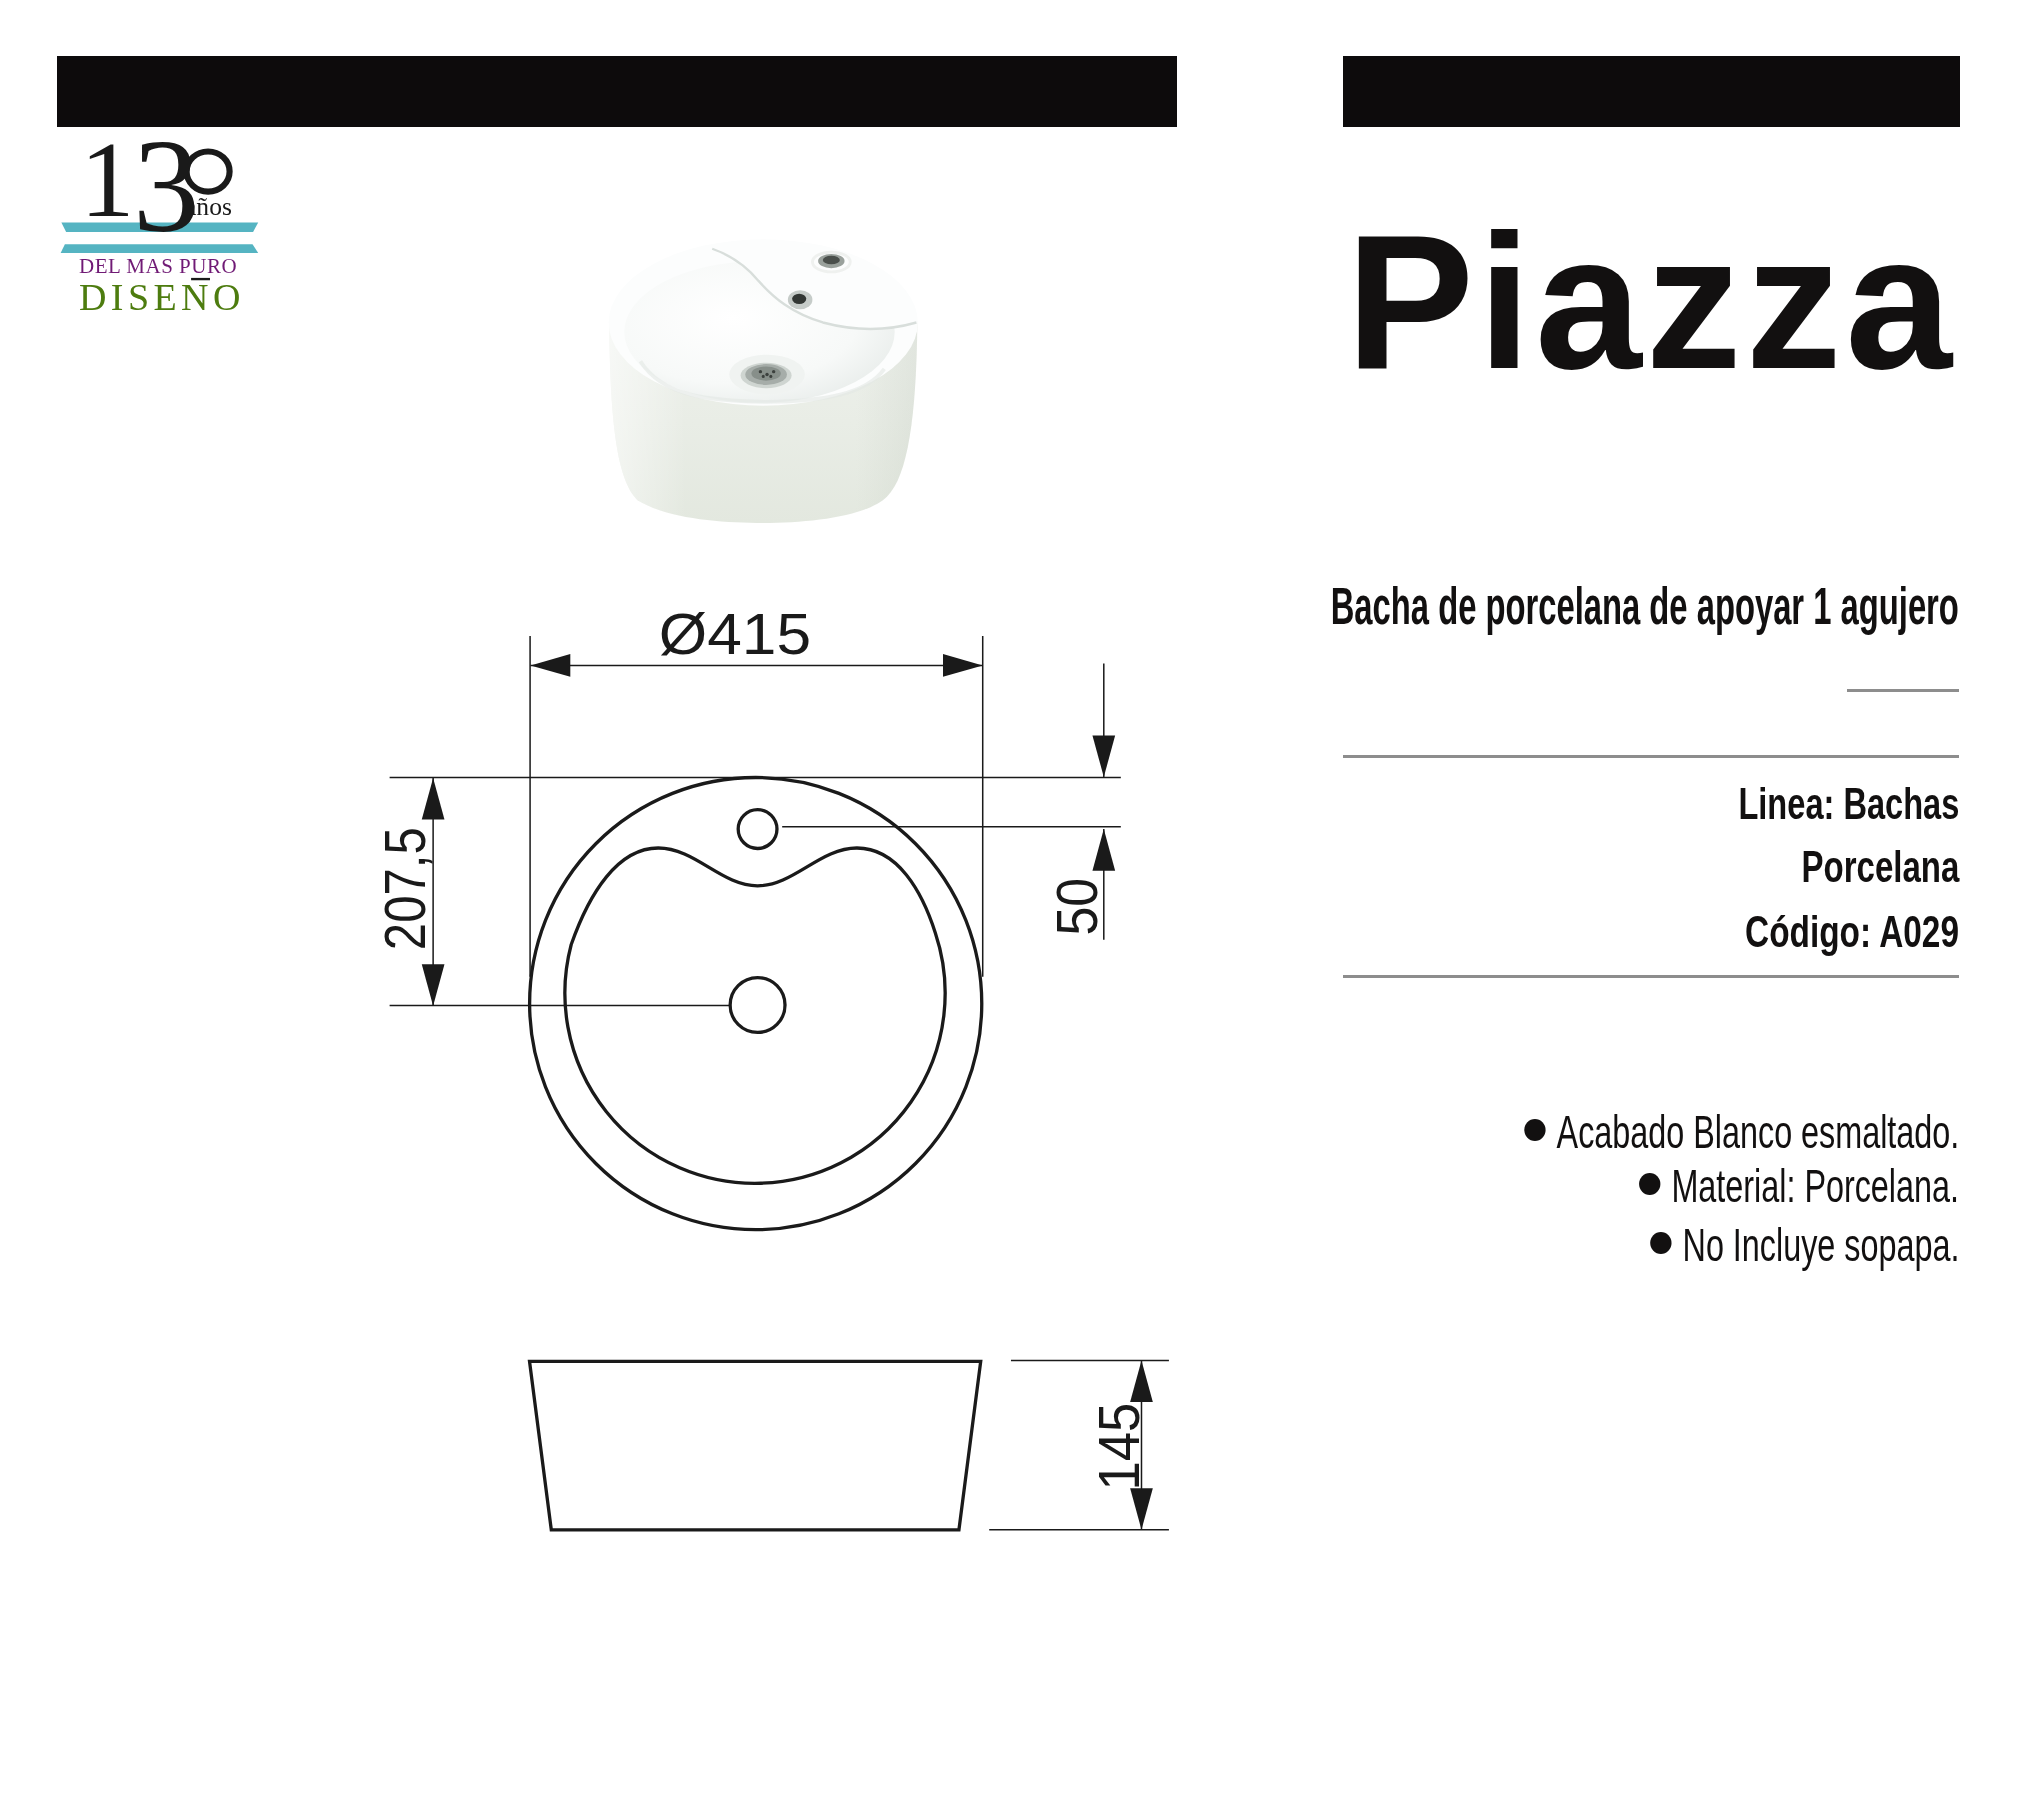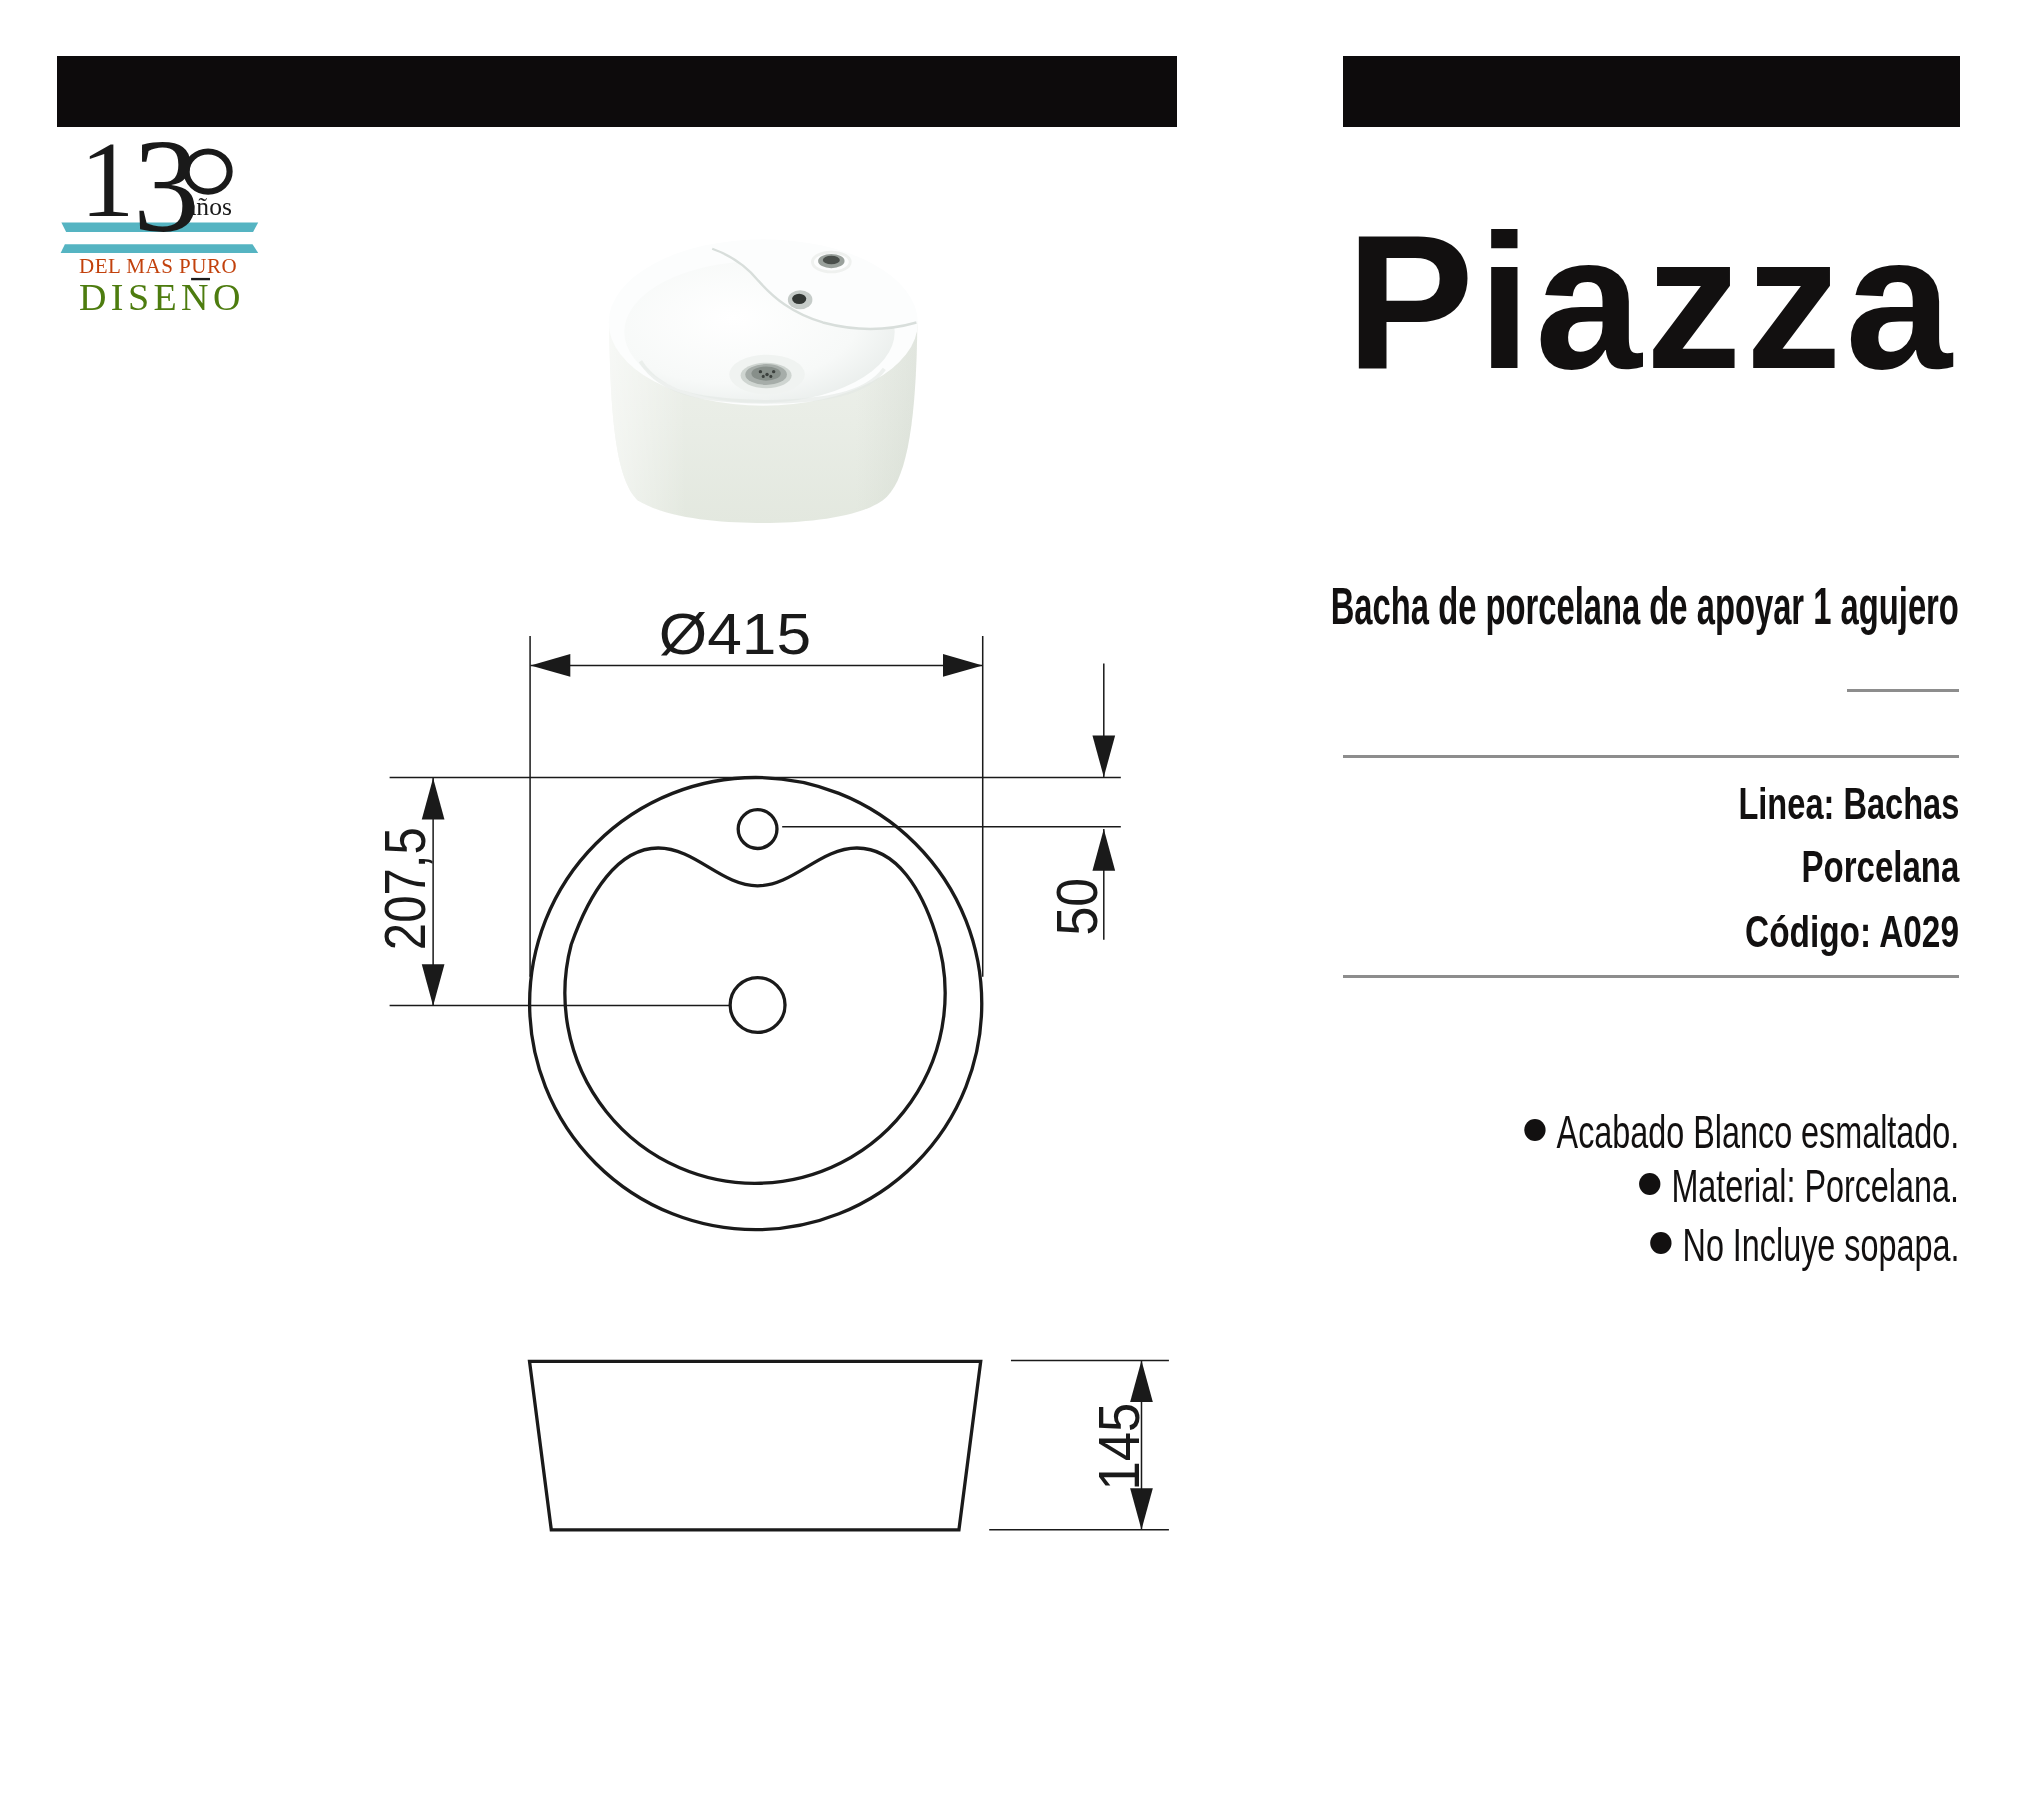--- a/index.html
+++ b/index.html
@@ -24,21 +24,21 @@
 <div id="logo" class="abs" style="left:0;top:0;width:454px;height:397px;">
   <span id="d1" class="abs serif" style="z-index:3;left:80px;top:125px;font-size:109px;line-height:1;color:#1a1a1a;">1</span>
   <span id="d3" class="abs serif" style="z-index:3;left:133px;top:120px;font-size:133px;line-height:1;color:#1a1a1a;">3</span>
   <svg class="abs" style="left:0;top:0;z-index:2;" width="454" height="397" viewBox="0 0 480 420">
     <ellipse cx="220" cy="181.5" rx="22.75" ry="21.25" fill="none" stroke="#1a1a1a" stroke-width="6.5"></ellipse>
     <polygon points="64.8,235.5 273,235.5 267.6,245.4 69.8,245.4" fill="#55b4c2"></polygon>
     <polygon points="68.5,258.4 267,258.4 273,267.6 64,267.6" fill="#55b4c2"></polygon>
     <rect x="202" y="294" width="20" height="2.5" fill="#1a1a1a"></rect>
   </svg>
   <span id="anos" class="abs serif" style="left:185px;top:194px;font-size:25.6px;line-height:1;color:#1a1a1a;">años</span>
-  <span id="delmas" class="abs serif" style="left:79px;top:256px;font-size:21px;letter-spacing:0.5px;line-height:1;color:#c2410c;">DEL MAS PURO</span>
+  <span id="delmas" class="abs serif" style="left:79px;top:256px;font-size:21px;letter-spacing:0.5px;line-height:1;color:#701a75;">DEL MAS PURO</span>
   <span id="diseno" class="abs serif" style="left:79px;top:278px;font-size:38px;letter-spacing:4.4px;line-height:1;color:#4d7c0f;">DISENO</span>
 </div>
 
 <svg class="abs" style="left:587px;top:227px;" width="379" height="312" viewBox="620 240 400 330">
   <defs>
     <linearGradient id="bodyg" x1="0" y1="0" x2="0" y2="1">
       <stop offset="0" stop-color="#eef1ec"></stop>
       <stop offset="0.5" stop-color="#e9ede6"></stop>
       <stop offset="1" stop-color="#e3e8df"></stop>
     </linearGradient>

